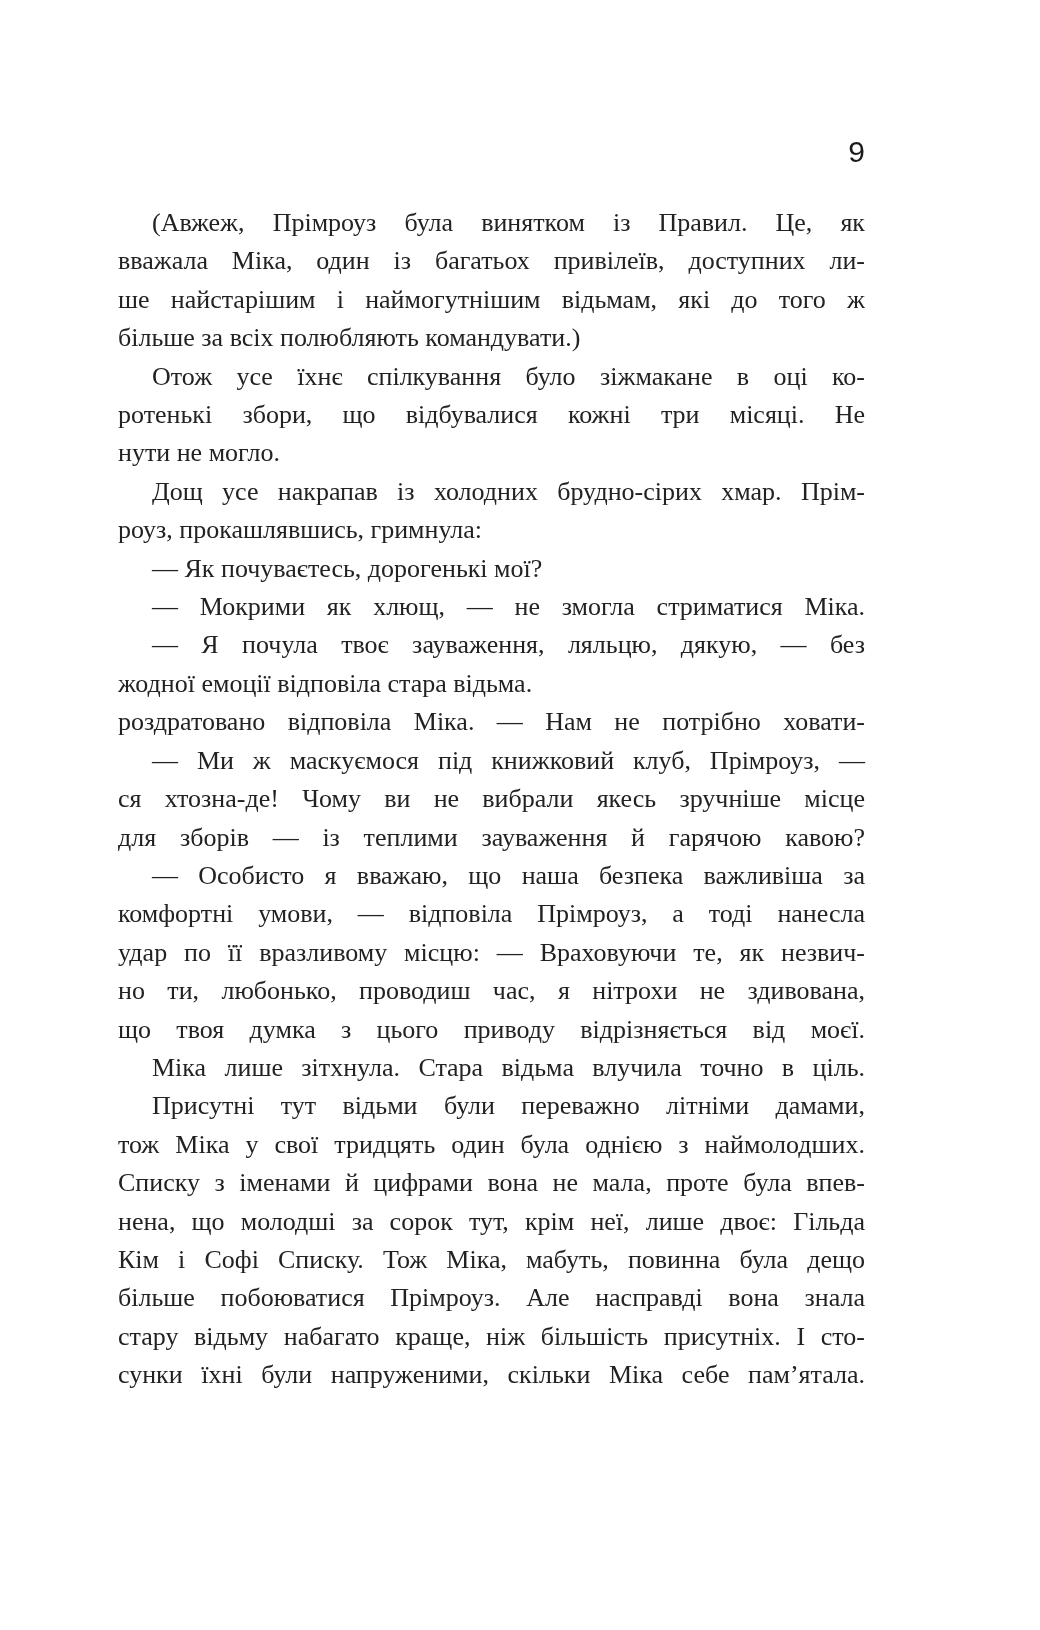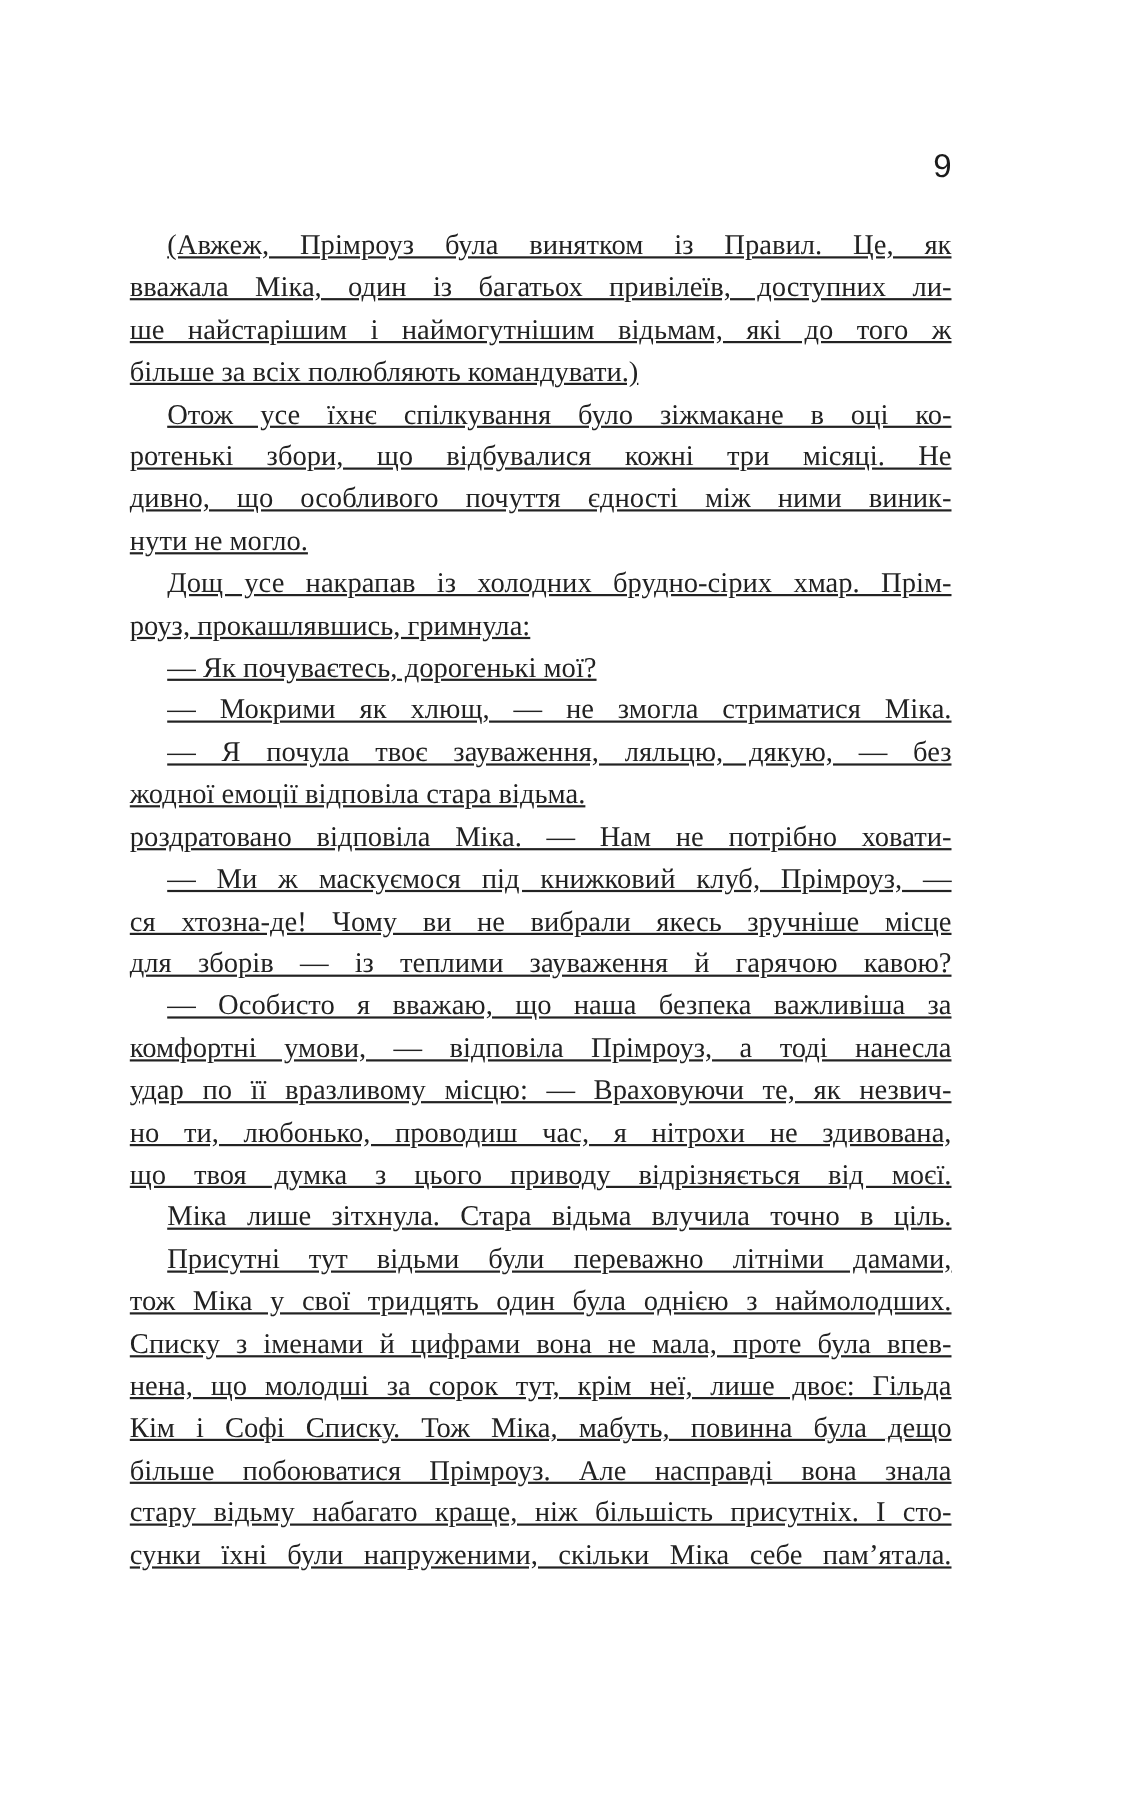--- a/index.html
+++ b/index.html
@@ -33,21 +33,20 @@
     left: 118px;
     top: 204px;
     width: 747px;
     font-size: 26px;
     line-height: 38.4px;
     color: #222222;
   }
   .line {
     text-align: justify;
     text-align-last: justify;
-    text-decoration: underline;
   }
   .line.left {
     text-align: center;
     text-align-last: left;
   }
   .line.ind {
     padding-left: 34px;
   }
 </style>
 </head>
@@ -55,21 +54,20 @@
 
 <div class="page">
   <div class="folio">9</div>
   <div class="text-block">
       <div class="line ind">(Авжеж, Прімроуз була винятком із Правил. Це, як</div>
       <div class="line">вважала Міка, один із багатьох привілеїв, доступних ли-</div>
       <div class="line">ше найстарішим і наймогутнішим відьмам, які до того ж</div>
       <div class="line left">більше за всіх полюбляють командувати.)</div>
       <div class="line ind">Отож усе їхнє спілкування було зіжмакане в оці ко-</div>
       <div class="line">ротенькі збори, що відбувалися кожні три місяці. Не</div>
-      <div class="line">дивно, що особливого почуття єдності між ними виник-</div>
       <div class="line left">нути не могло.</div>
       <div class="line ind">Дощ усе накрапав із холодних брудно-сірих хмар. Прім-</div>
       <div class="line left">роуз, прокашлявшись, гримнула:</div>
       <div class="line ind left">— Як почуваєтесь, дорогенькі мої?</div>
       <div class="line ind">— Мокрими як хлющ, — не змогла стриматися Міка.</div>
       <div class="line ind">— Я почула твоє зауваження, ляльцю, дякую, — без</div>
       <div class="line left">жодної емоції відповіла стара відьма.</div>
       <div class="line">роздратовано відповіла Міка. — Нам не потрібно ховати-</div>
       <div class="line ind">— Ми ж маскуємося під книжковий клуб, Прімроуз, —</div>
       <div class="line">ся хтозна-де! Чому ви не вибрали якесь зручніше місце</div>

